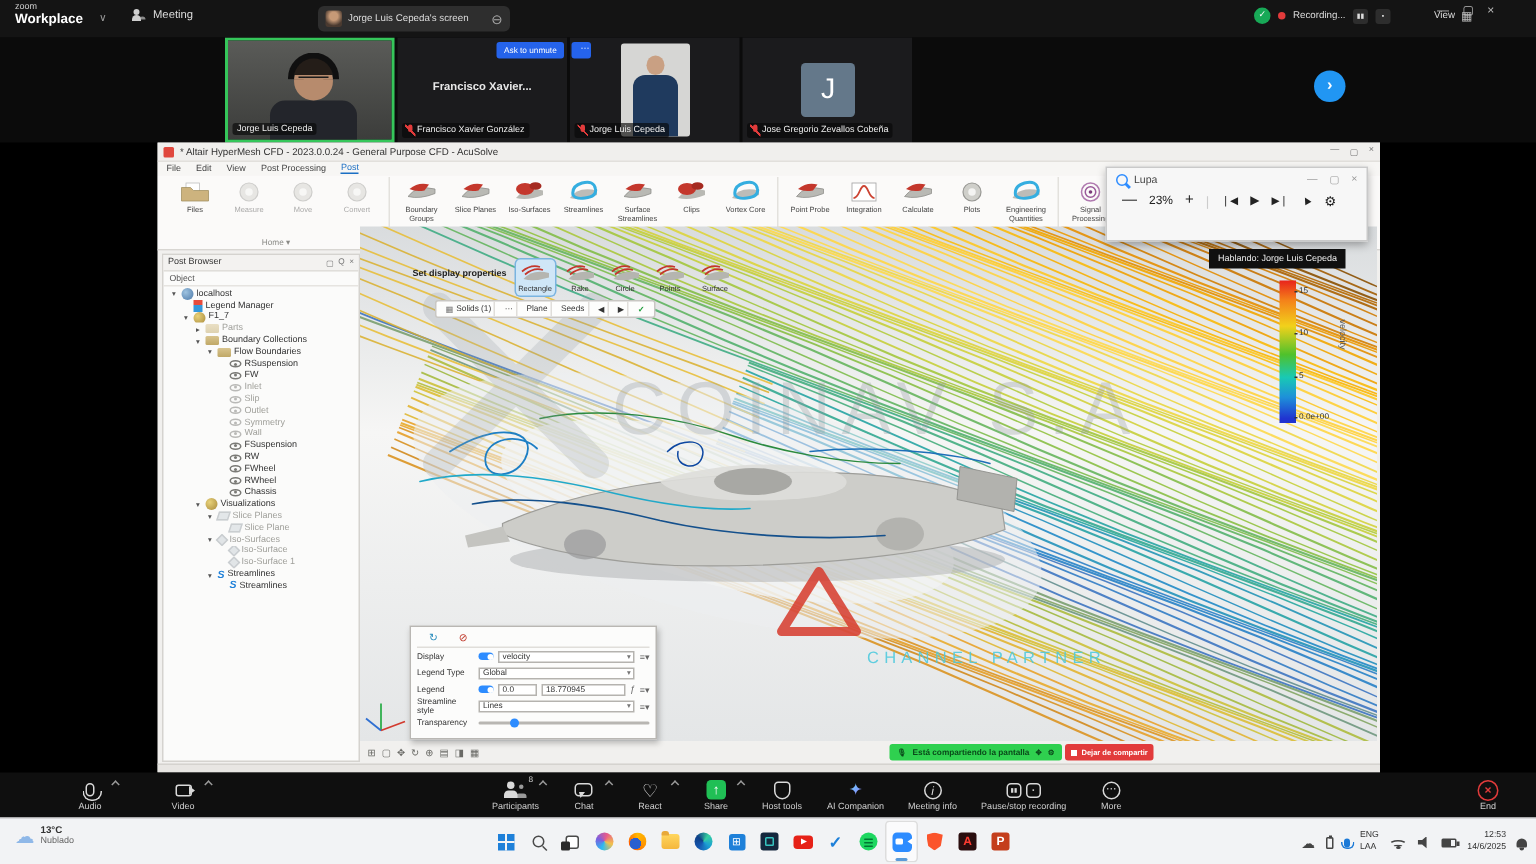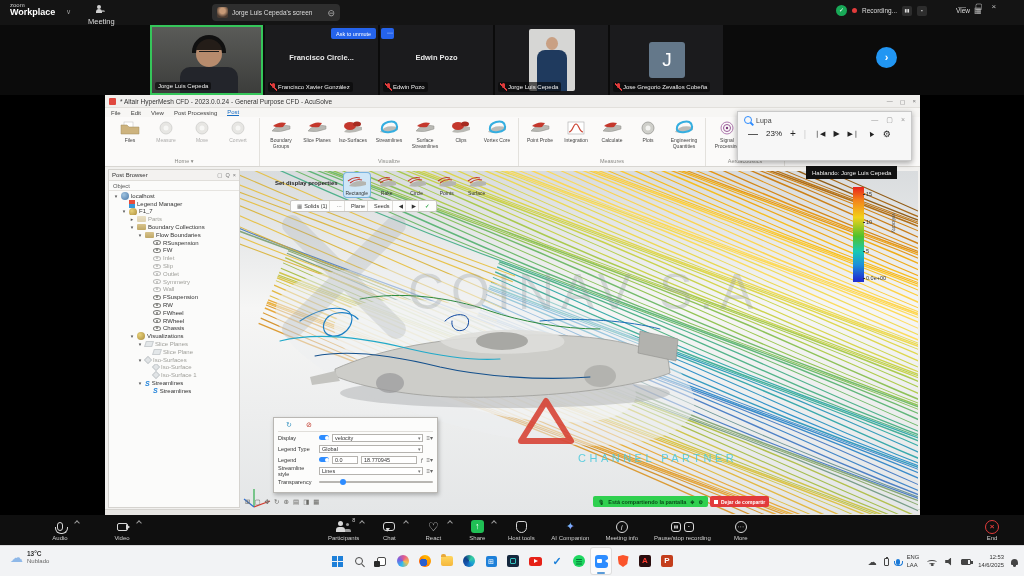--- a/index.html
+++ b/index.html
@@ -5,21 +5,21 @@
   html,body{margin:0;padding:0;background:#000;}
   *{box-sizing:border-box;font-family:"Liberation Sans", sans-serif;}
   #stage{position:relative;width:1024px;height:576px;background:#000;overflow:hidden;}
 
   
   #topbar{position:absolute;left:0;top:0;width:1024px;height:25px;background:#141414;z-index:40;}
   .brand{position:absolute;left:10px;top:2px;color:#fff;line-height:1;}
   .brand .b1{font-size:6px;color:#cfcfcf;}
   .brand .b2{font-size:9px;font-weight:bold;}
   .brand-caret{position:absolute;left:66px;top:8px;color:#9a9a9a;font-size:7px;}
-  .meet-tab{position:absolute;left:88px;top:5px;display:flex;gap:4px;align-items:center;color:#ddd;font-size:7.5px;flex-direction:column;}
+  .meet-tab{position:absolute;left:88px;top:5px;display:flex;gap:4px;align-items:center;color:#ddd;font-size:7.5px;}
   .ppl-ico{width:10px;height:8px;position:relative;}
   .ppl-ico::before{content:"";position:absolute;left:1px;top:0;width:4px;height:4px;border-radius:50%;background:#cfcfcf;}
   .ppl-ico::after{content:"";position:absolute;left:0;top:4px;width:6px;height:4px;border-radius:3px 3px 0 0;background:#cfcfcf;box-shadow:4px 0 0 -1px #8a8a8a;}
   .view-pill{position:absolute;left:212px;top:4px;width:128px;height:17px;background:#2e2e2e;border-radius:4px;display:flex;align-items:center;gap:4px;padding:0 5px;}
   .pill-avatar{width:11px;height:11px;border-radius:2px;background:radial-gradient(circle at 50% 35%,#c79a77 30%,#4a3a30 70%);}
   .view-pill .txt{color:#ddd;font-size:6.5px;white-space:nowrap;}
   .pill-opt{color:#aaa;font-size:9px;margin-left:auto;}
   .rec-zone{position:absolute;left:836px;top:5px;display:flex;align-items:center;gap:5px;}
   .shield{width:11px;height:11px;border-radius:50%;background:#18a957;color:#fff;font-size:6px;line-height:11px;text-align:center;}
   .recdot{width:5px;height:5px;border-radius:50%;background:#e23b3b;}
@@ -90,21 +90,21 @@
   .ti-legend{width:6px;height:8px;background:linear-gradient(#e74c3c 45%,#3498db 45%);}
   .ti-db,.ti-vis{width:8px;height:8px;border-radius:50%;background:radial-gradient(circle at 35% 35%,#e8d27a,#a8893a);}
   .ti-folder{width:9px;height:6px;background:linear-gradient(#d8c48e,#c0a866);border-radius:1px;}
   .ti-eye{width:8px;height:5px;border:1px solid #7a7a76;border-radius:50%;position:relative;}
   .ti-eye::after{content:"";position:absolute;left:2px;top:0.5px;width:2px;height:2px;border-radius:50%;background:#7a7a76;}
   .ti-slice{width:8px;height:6px;background:#cdd4da;border:1px solid #9aa2a8;transform:skewX(-18deg);}
   .ti-iso{width:6px;height:6px;background:#c8cfd4;border:1px solid #98a0a6;transform:rotate(45deg);}
   .ti-stream{color:#1e80d9;font-size:7px;font-weight:bold;font-style:italic;line-height:7px;}
 
   
-  #viewport{position:absolute;left:135px;top:76px;width:678px;height:343px;background:linear-gradient(#d9dcde,#f6f6f5 40%,#e4e6e7);overflow:hidden;z-index:11;}
+  #viewport{position:absolute;left:135px;top:56px;width:678px;height:343px;background:linear-gradient(#d9dcde,#f6f6f5 40%,#e4e6e7);overflow:hidden;z-index:11;}
   #vpsvg{position:absolute;left:0;top:0;}
 
   
   #sdp{position:absolute;left:170px;top:78px;z-index:15;display:flex;align-items:flex-start;gap:6px;}
   #sdp .sdlabel{font-size:6px;font-weight:bold;color:#222;margin-top:7px;white-space:nowrap;}
   .dopt{width:26px;display:flex;flex-direction:column;align-items:center;padding:1px;border-radius:3px;}
   .dopt.sel{background:#cfe6f7;box-shadow:0 0 0 1px #7ab4e0;}
   .dopt .ric{width:22px;height:15px;}
   .dopt .dl{font-size:5px;color:#333;margin-top:1px;}
   
@@ -294,31 +294,24 @@
           <div class="ptorso"></div>
           <div class="phead"></div>
           <div class="phair"></div>
           <div class="pband"></div>
           <div class="pglass"></div>
           <div class="tag">
             <span>Jorge Luis Cepeda</span>
           </div>
         </div>
         <div class="tile">
-          <div class="cname">Francisco  Circle...</div>
+          <div class="cname">Francisco  Xavier...</div>
           <div class="tag">
             <span class="micmute"></span>
             <span>Francisco Xavier González</span>
-          </div>
-        </div>
-        <div class="tile">
-          <div class="cname">Edwin Pozo</div>
-          <div class="tag">
-            <span class="micmute"></span>
-            <span>Edwin Pozo</span>
           </div>
         </div>
         <div class="tile">
           <div class="photo">
             <div class="h"></div>
             <div class="s"></div>
           </div>
           <div class="tag">
             <span class="micmute"></span>
             <span>Jorge Luis Cepeda</span>

